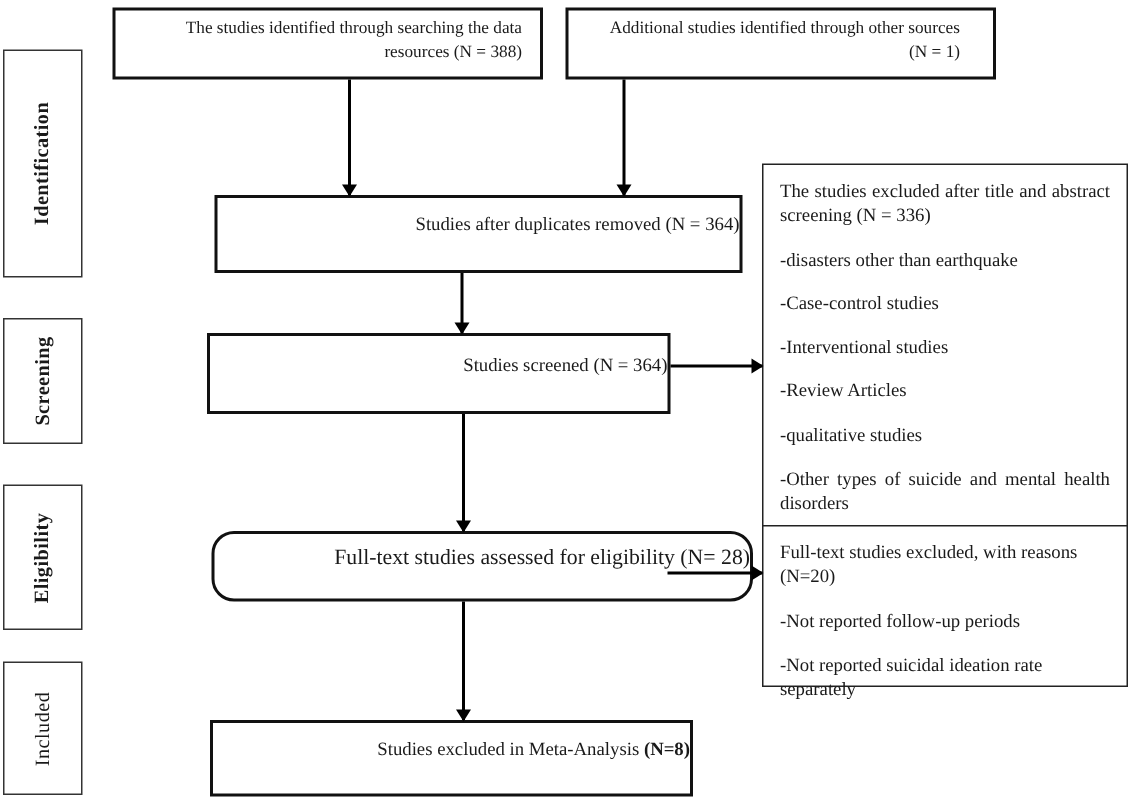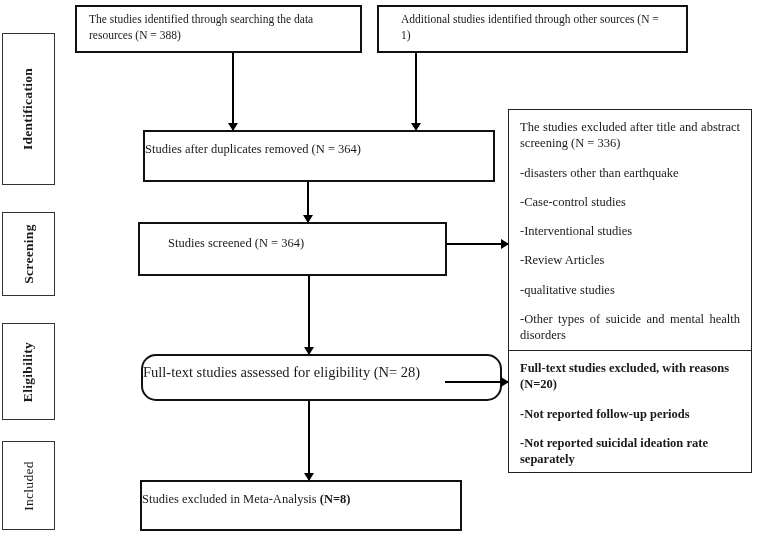--- a/index.html
+++ b/index.html
@@ -16,21 +16,21 @@
     color: #1a1a1a;
     overflow: hidden;
   }
   .box {
     position: absolute;
     background: #ffffff;
     border: 2px solid #111111;
     box-sizing: border-box;
   }
   .flow-box {
-    text-align: left;
+    text-align: right;
     font-size: 12.5px;
     line-height: 1.35;
   }
   .side-box {
     border: 1.5px solid #333333;
     display: flex;
     align-items: center;
     justify-content: center;
   }
   .side-box .vtext {
@@ -80,28 +80,28 @@
   }
   .bold-n { font-weight: bold; }
 
   
   #side-identification { left: 2px;  top: 33px;  width: 53px;  height: 152px; }
   #side-screening      { left: 2px;  top: 212px; width: 53px;  height: 84px;  }
   #side-eligibility    { left: 2px;  top: 323px; width: 53px;  height: 97px;  }
   #side-included       { left: 2px;  top: 441px; width: 53px;  height: 89px;  }
 
   #box-source1   { left: 75px;  top: 5px;   width: 287px; height: 48px; padding: 5px 12px 0 12px; font-size: 11.5px; }
-  #box-source2   { left: 377px; top: 5px;   width: 311px; height: 48px; padding: 5px 22px 0 22px; font-size: 11.5px; }
+  #box-source2   { left: 377px; top: 5px;   width: 287px; height: 48px; padding: 5px 22px 0 22px; font-size: 11.5px; }
   #box-dupes     { left: 143px; top: 130px; width: 352px; height: 52px; padding-top: 9px;  }
   #box-screened  { left: 138px; top: 222px; width: 309px; height: 54px; padding-top: 11px; padding-left: 28px; }
   #box-eligible  { left: 141px; top: 354px; width: 361px; height: 47px; padding-top: 7px; font-size: 14.5px; border-radius: 15px; }
   #box-included  { left: 140px; top: 480px; width: 322px; height: 51px; padding-top: 9px; border-width: 2.5px; }
 
   #excl-title    { left: 508px; top: 109px;  width: 244px; height: 247px; }
-  #excl-fulltext { left: 508px; top: 350px; width: 244px; height: 123px; font-weight: bold; }
+  #excl-fulltext { left: 508px; top: 350px; width: 244px; height: 108px; }
 
   #arr-src1   { left: 232px; top: 53px;  height: 77px; }
   #arr-src2   { left: 415px; top: 53px;  height: 77px; }
   #arr-dupes  { left: 307px; top: 182px; height: 40px; }
   #arr-screen { left: 308px; top: 276px; height: 78px; }
   #arr-elig   { left: 308px; top: 401px; height: 79px; }
   #arr-excl1  { left: 447px; top: 243px; width: 61px; }
   #arr-excl2  { left: 445px; top: 381px; width: 63px; }
 </style>
 </head>

